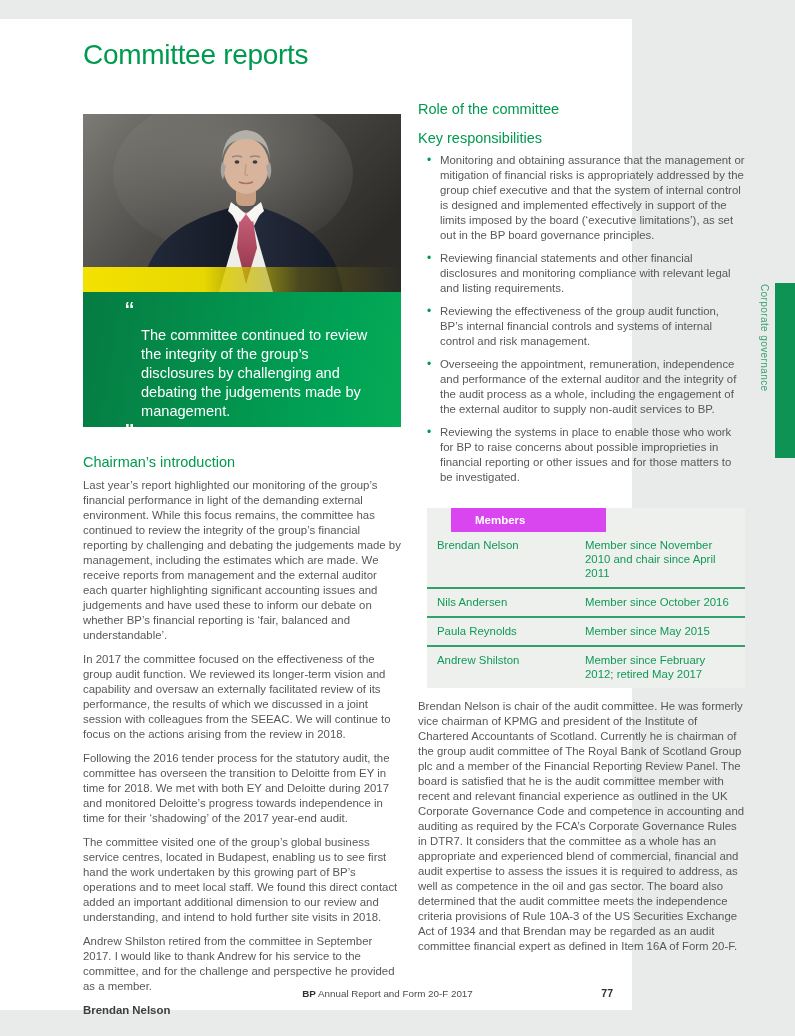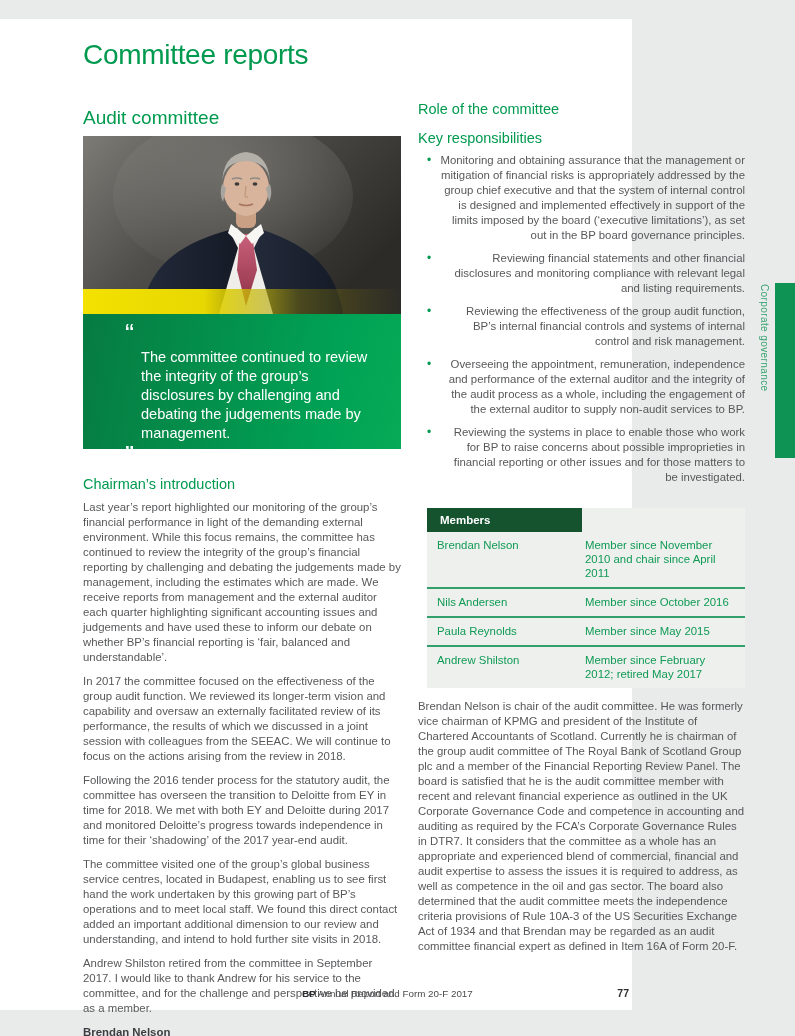--- a/index.html
+++ b/index.html
@@ -45,33 +45,33 @@
   .quote-mark { font-size:27px; line-height:25px; font-weight:400; }
   .quote-text { font-size:14.6px; line-height:19px; margin:1px 16px; }
 
   .intro-head { margin:26px 0 7px; }
   .sig-name { font-size:11.4px; line-height:15px; font-weight:bold; color:#3c3d40; margin:2px 0 0; }
 
   
   ul.resp { list-style:none; margin:0; padding:0 0 2px 8px; }
   ul.resp li {
     position:relative; padding-left:14px; margin:0 0 8px;
-    font-size:11.4px; line-height:15px; color:#57585a;text-align:right;
+    font-size:11.4px; line-height:15px; color:#57585a;
   }
   ul.resp li::before {
     content:"\2022"; position:absolute; left:1px; top:0;
     color:#009a4f; font-size:12px;
   }
   .h-key { margin-top:11px; }
 
   
   .members { margin:13px 0 11px 9px; width:318px; background:#edf0ec; }
   .members-header {
-    width:155px; height:24px; background:#14532d; color:#ffffff;
-    font-size:11.5px; font-weight:bold; line-height:24px; padding-left:13px;
+    width:155px; height:24px; background:#d946ef; color:#ffffff;
+    font-size:11.5px; font-weight:bold; line-height:24px; padding-left:24px;margin-left:24px;
   }
   .member-rows { padding:0; }
   .member-row {
     display:flex; padding:6px 10px 7px;
     border-bottom:2px solid #33a06c;
     font-size:11.4px; line-height:14px; color:#109a56;
   }
   .member-row:last-child { border-bottom:none; }
   .member-name { width:148px; flex-shrink:0; }
   .member-since { flex:1; }
@@ -85,36 +85,35 @@
     color:#39a371; white-space:nowrap;
   }
 
   
   .footer {
     position:absolute; left:0; width:775px; top:969px;
     text-align:center; font-size:9.8px; color:#4a4b4d;
   }
   .footer .brand { font-weight:bold; color:#2e2f31;text-align:right; }
   .folio {
-    position:absolute; right:3px; top:968px;
+    position:absolute; right:19px; top:968px;
     font-size:10.5px; font-weight:bold; color:#2e2f31;
   }
 </style>
 </head>
 <body>
 
 <div class="canvas">
   <div class="side-strip"></div>
 
   <div class="page">
 
     <div class="doc-title">Committee reports</div>
 
     <div class="col-left">
-      <h2 class="h-section">Audit committee</h2>
 
       <div class="photo">
         <svg width="318" height="178" viewBox="0 0 318 178">
           <defs>
             <linearGradient id="bgGrad" x1="0" y1="0" x2="1" y2="0.55">
               <stop offset="0" stop-color="#7d7b76"></stop>
               <stop offset="0.45" stop-color="#504e4a"></stop>
               <stop offset="1" stop-color="#2c2b28"></stop>
             </linearGradient>
             <radialGradient id="halo" cx="0.5" cy="0.35" r="0.75">

